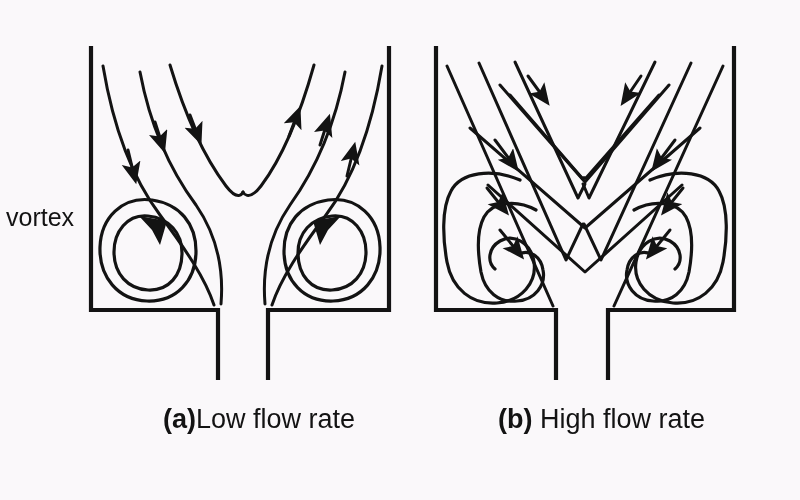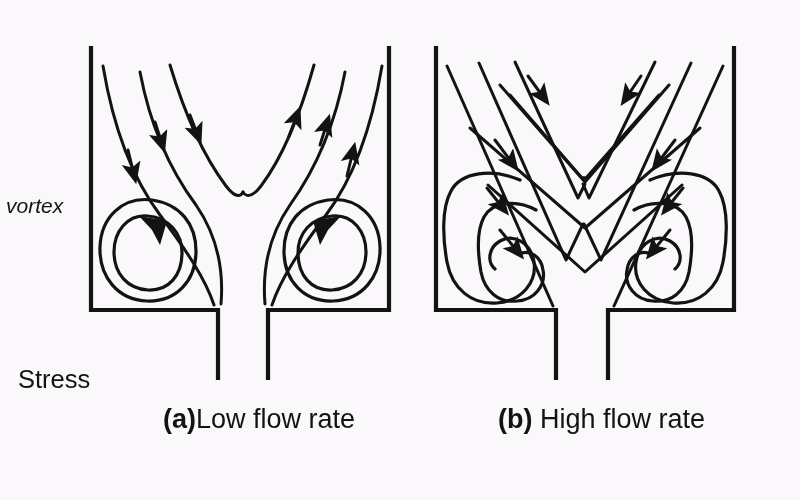--- a/index.html
+++ b/index.html
@@ -53,23 +53,22 @@
   }
   .lbl {
     position: absolute;
     color: #131313;
     font-family: "Liberation Sans", sans-serif;
     white-space: pre;
     line-height: 1.02;
   }
   #label-vortex {
     left: 6px;
-    top: 195px;
-    font-size: 21px;
-    font-style: italic;
+    top: 205px;
+    font-size: 25px;
   }
   #label-stress {
     left: 18px;
     top: 312px;
     font-size: 25.5px;
     line-height: 1.06;
   }
   #label-stress span { display: block; }
   .caption {
     position: absolute;
@@ -175,21 +174,20 @@
 
     <g>
       <path class="vortexline" d="M650,180 C678,168 709,172 719,191 C729,209 727,240 723,262 C718,289 698,305 673,303 C648,301 633,282 636,262 C639,243 656,233 670,241 C682,248 683,262 675,269"></path>
       <path class="vortexline" d="M634,210 C654,199 678,202 686,217 C694,232 692,255 689,272 C685,292 671,303 653,301 C635,300 624,285 627,270 C629,256 641,249 651,254"></path>
     </g>
   </svg>
 
   <div class="lbl" id="label-vortex">vortex</div>
 
   <div class="lbl" id="label-stress">
-    <span>Stress</span>
     
   </div>
 
   <div class="caption" id="caption-b"><span class="cap-tag">(b)</span><span> </span><span>High flow rate</span></div>
 
   <div class="caption" id="caption-a"><span class="cap-tag">(a)</span><span></span><span>Low flow rate</span></div>
 
 </div>
 
 </body></html>

